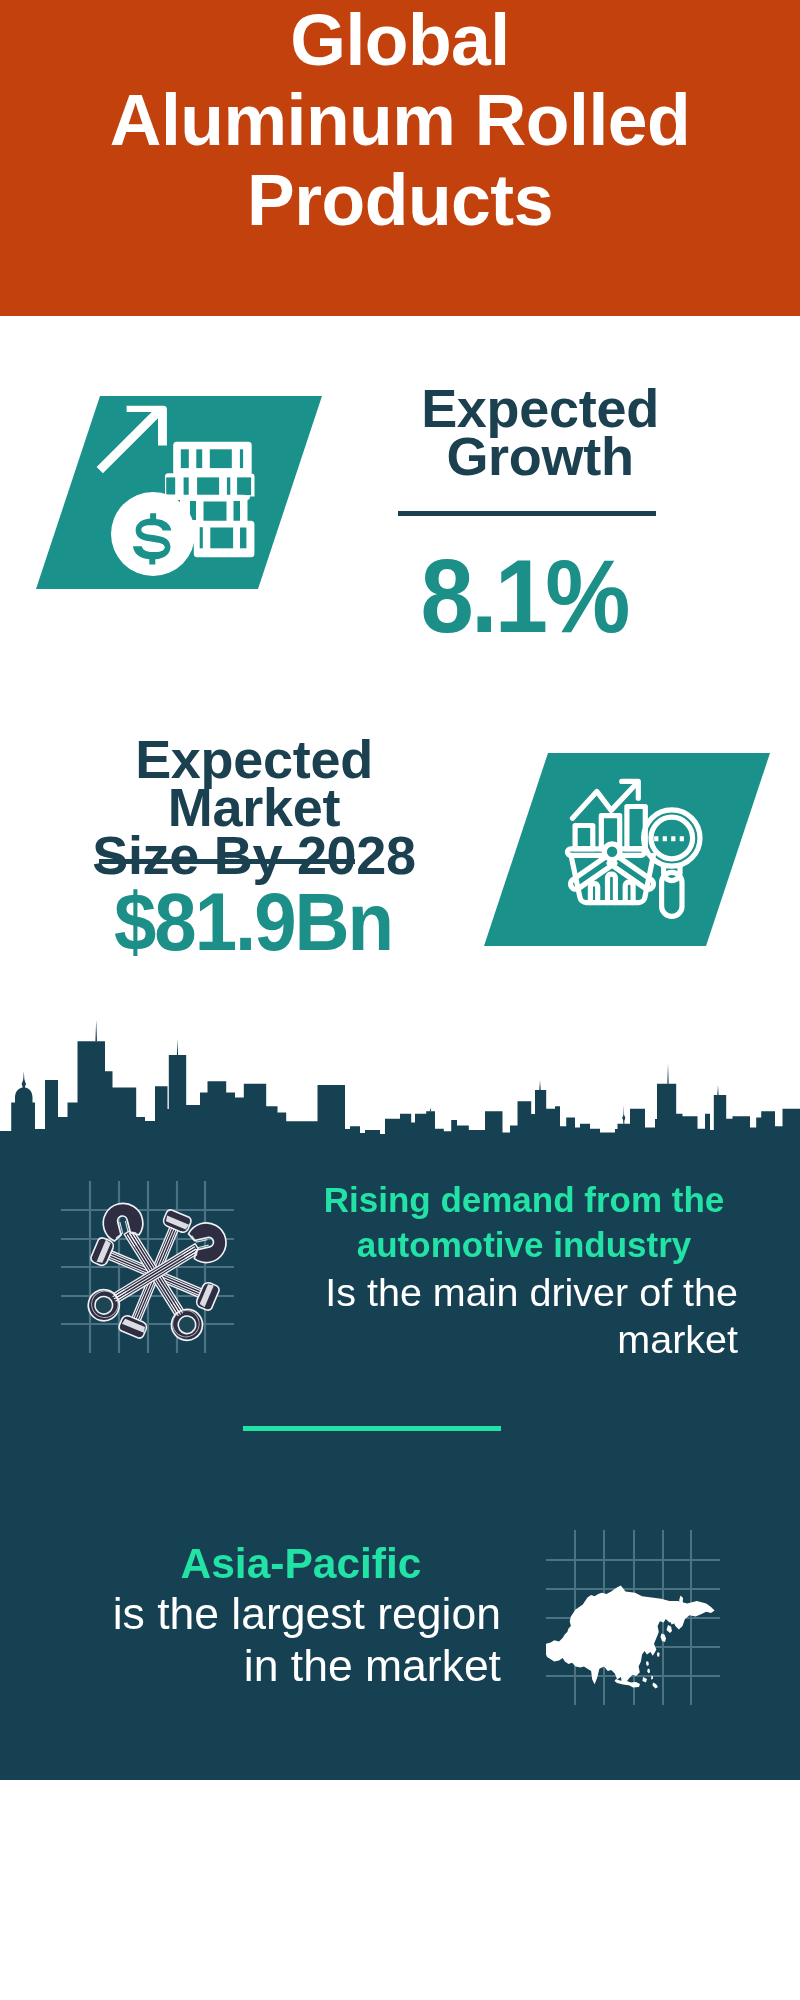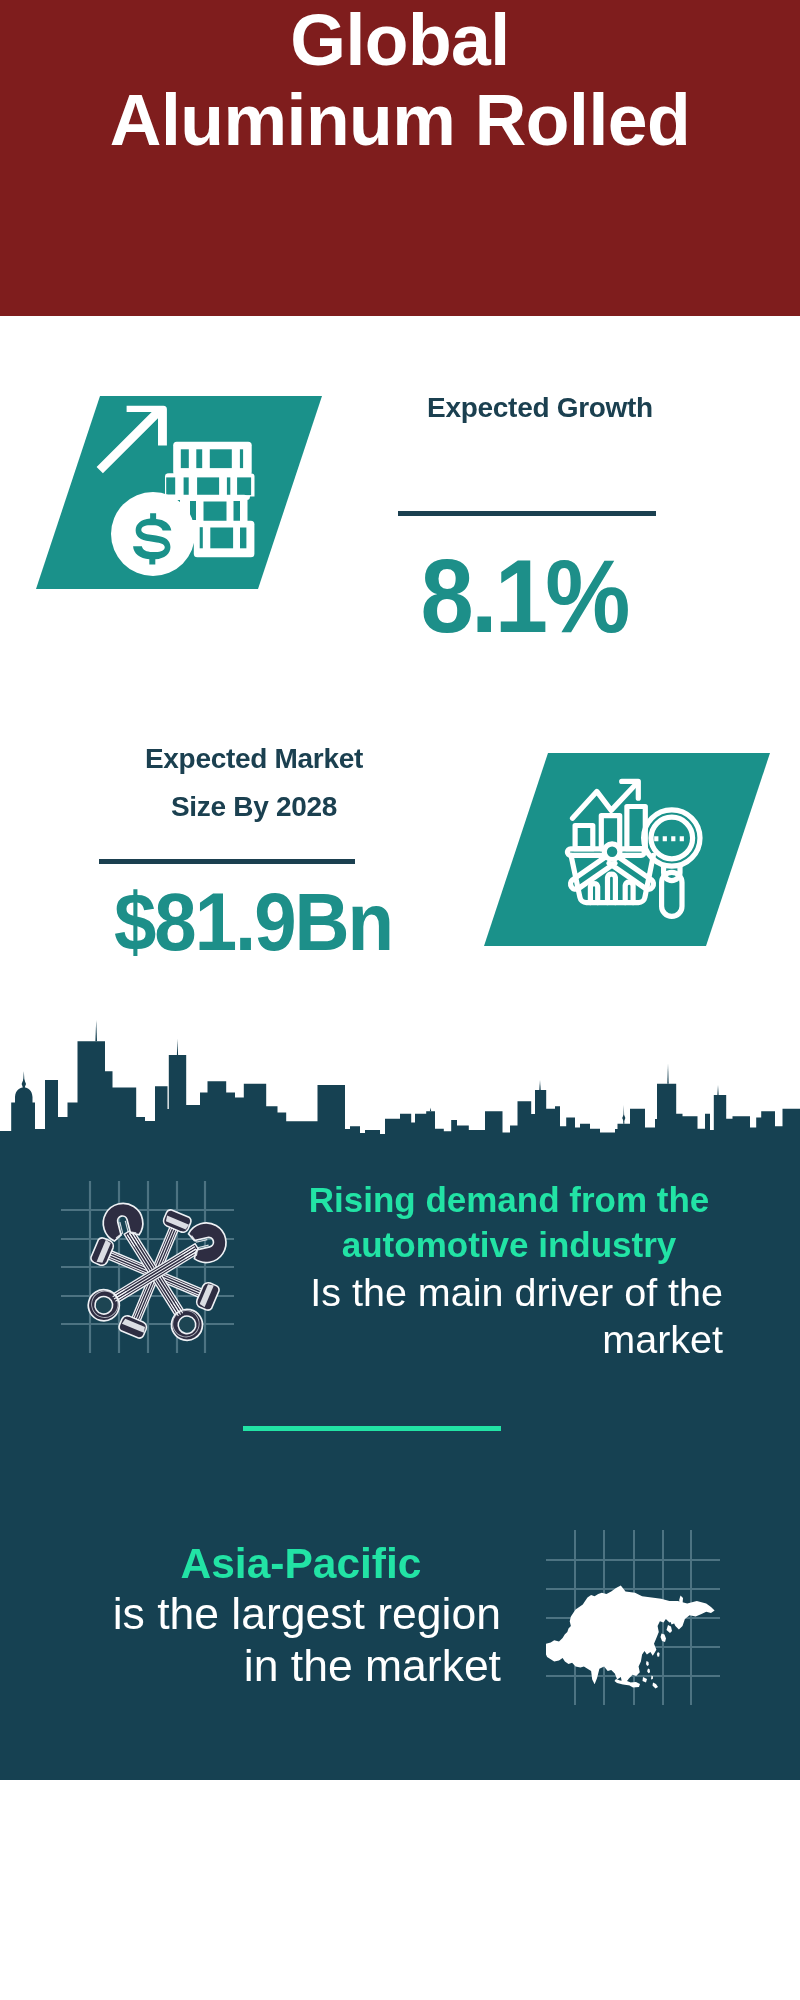--- a/index.html
+++ b/index.html
@@ -1,26 +1,26 @@
 <!DOCTYPE html>
 <html><head>
 <meta charset="utf-8">
 <style>
   html,body{margin:0;padding:0;}
   body{width:800px;height:2000px;background:#ffffff;font-family:"Liberation Sans",sans-serif;overflow:hidden;
        -webkit-font-smoothing:antialiased;}
   .page{position:relative;width:800px;height:2000px;overflow:hidden;}
 
   
-  .header{position:absolute;left:0;top:0;width:800px;height:316px;background:#7f1d1d;}
+  .header{position:absolute;left:0;top:0;width:800px;height:316px;background:#c2410c;}
   .header-title{position:absolute;left:0;top:0;width:800px;color:#ffffff;font-weight:bold;
       font-size:71.5px;line-height:80px;text-align:center;letter-spacing:-0.5px;padding-top:0px;box-sizing:border-box;}
 
   
-  .stat-title{color:#1b4050;font-weight:bold;font-size:28px;line-height:48px;text-align:center;letter-spacing:-0.3px;}
+  .stat-title{color:#1b4050;font-weight:bold;font-size:54px;line-height:48px;text-align:center;letter-spacing:-0.3px;}
   .rule{background:#1b4050;height:5px;}
   .stat-value{color:#1d8f89;font-weight:bold;font-size:103px;line-height:100px;text-align:center;letter-spacing:-3px;transform:scaleX(0.93);}
 
   
   .dark{position:absolute;left:0;width:800px;background:#164152;}
   .skyline{position:absolute;left:0;width:800px;}
 
   .stat{position:absolute;}
   .stat1{left:0;top:396px;width:800px;height:210px;}
   .stat1 .icon-para{position:absolute;left:36px;top:0px;}
@@ -32,21 +32,21 @@
   .hl{position:absolute;}
   .green-rule{position:absolute;left:243px;top:1426px;width:258px;height:5px;background:#22e3a5;}
   .hl2{left:0;top:1540px;width:668px;height:220px;}
   .hl2 .hl-text{position:absolute;left:67px;top:0;width:468px;text-align:center;}
   .hl2 .hl-head{font-size:42.5px;line-height:48px;padding-bottom:0px;}
   .hl2 .hl-sub{font-size:44.5px;line-height:52px;width:400px;}
   .hl2 .map-icon{position:absolute;left:546px;top:-10px;}
 
   .hl1{left:0;top:1175px;width:800px;height:220px;}
   .hl1 .wrench-icon{position:absolute;left:61px;top:6px;}
-  .hl1 .hl-text{position:absolute;left:275px;top:2px;width:468px;text-align:center;}
+  .hl1 .hl-text{position:absolute;left:290px;top:2px;width:468px;text-align:center;}
   .hl-head{color:#22e3a5;font-weight:bold;font-size:35px;line-height:45px;padding-bottom:2px;}
   .hl-sub{color:#ffffff;font-weight:normal;font-size:39.5px;line-height:47px;width:428px;margin:0 auto;text-align:right;}
   .dark{top:1139px;height:641px;}
   .skyline{position:absolute;left:0;top:989px;height:150px;}
   .stat2{left:0;top:753px;width:800px;height:210px;}
   .stat2 .icon-para2{position:absolute;left:484px;top:0px;}
   .stat2 .stat-text{position:absolute;left:44px;top:-18px;width:420px;}
   .stat2 .rule{width:256px;height:5px;position:absolute;left:55px;top:124px;}
   .stat2 .stat-value{position:absolute;left:-1px;top:147px;width:420px;font-size:82px;line-height:80px;letter-spacing:-2.2px;transform:scaleX(0.93);}
   .stat1 .stat-value{position:absolute;left:-16px;top:163px;width:420px;}
@@ -54,20 +54,21 @@
 </style>
 </head>
 <body>
 
 <div class="page">
 
   <div class="header">
     <div class="header-title">
       <div>Global</div>
       <div>Aluminum Rolled</div>
+      <div>Products</div>
     </div>
   </div>
 
   <div class="stat stat1">
     <svg class="icon-para" width="300" height="194" viewBox="0 0 300 194" xmlns="http://www.w3.org/2000/svg">
       <defs>
         <clipPath id="paraClip">
             <polygon points="64,0 286,0 222,193 0,193"></polygon>
           </clipPath>
       </defs>

